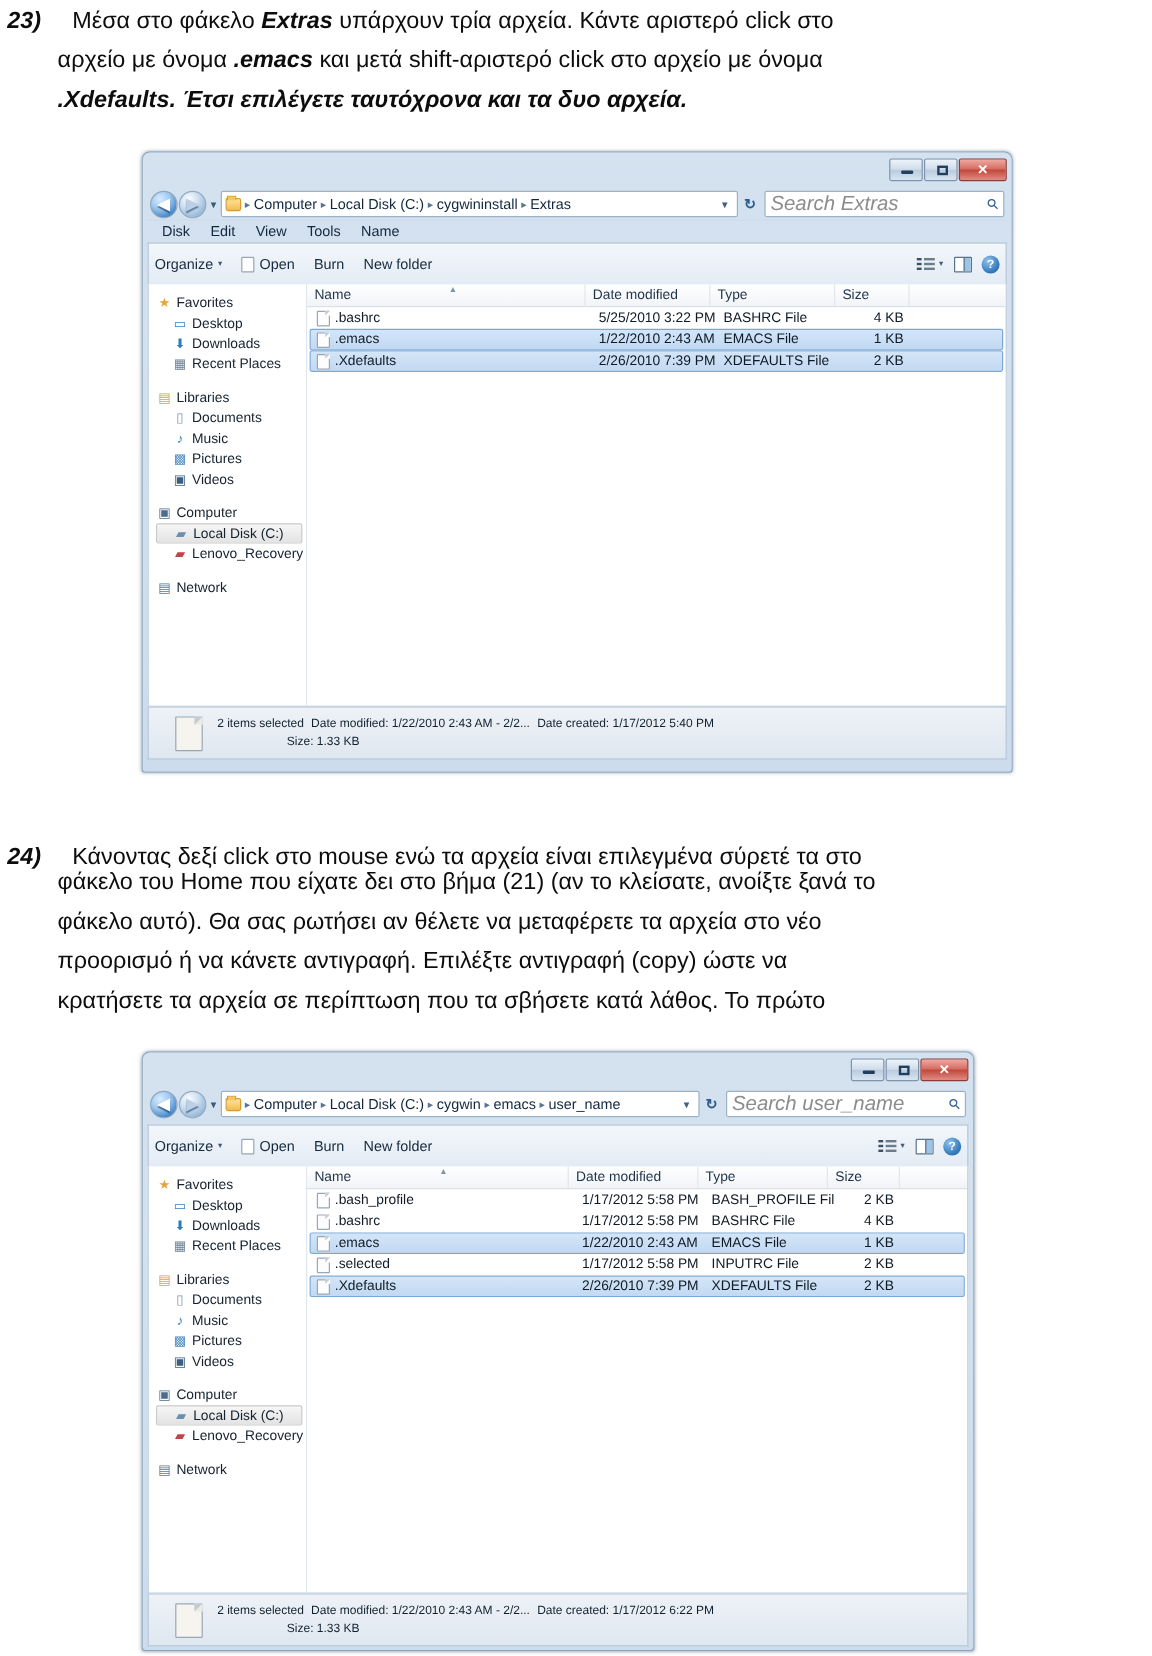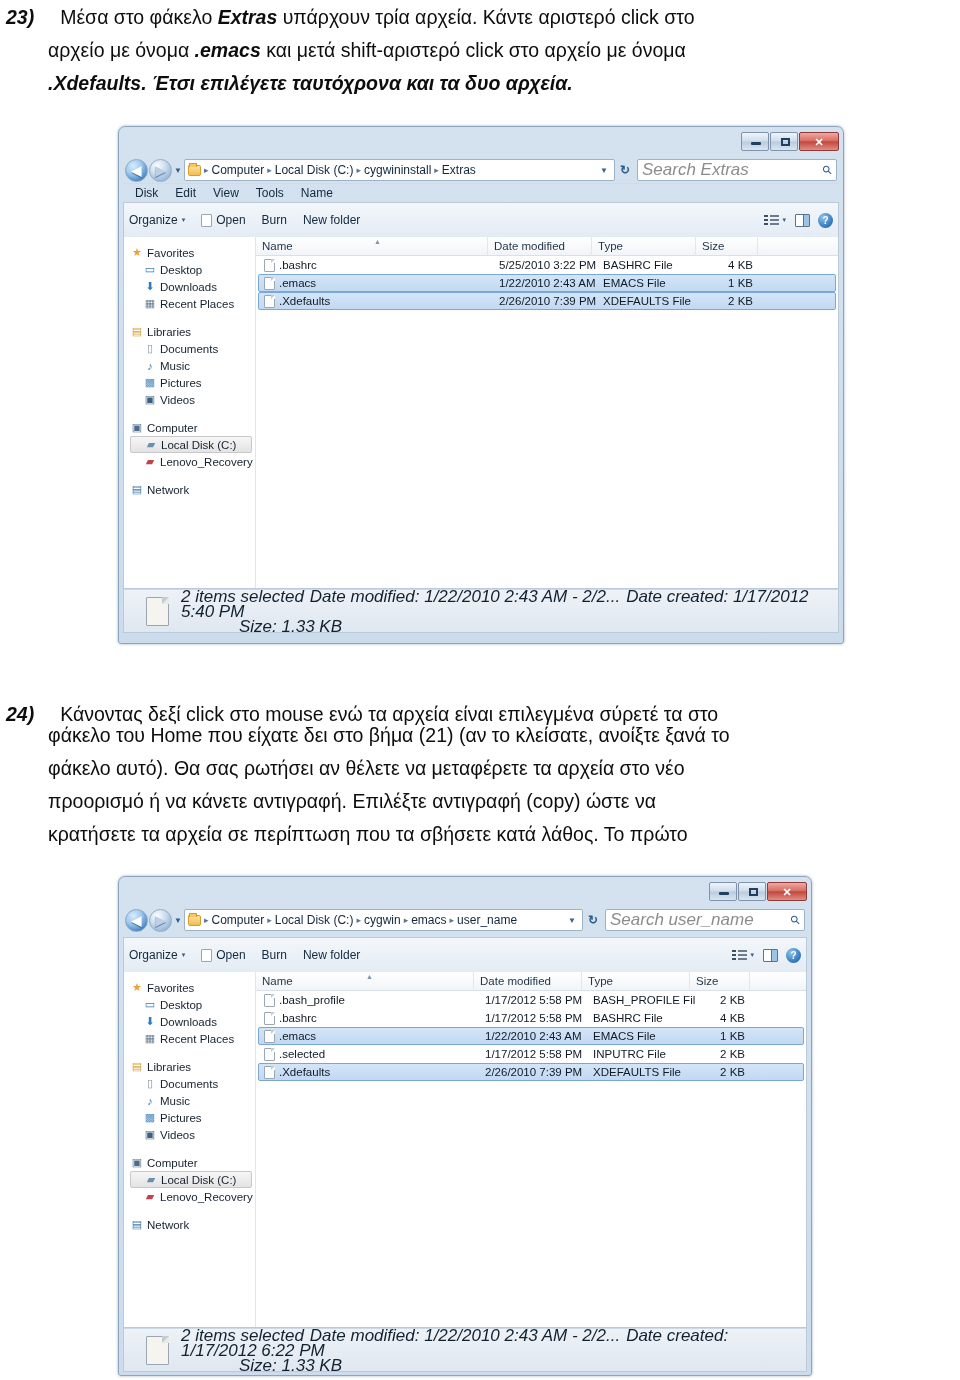--- a/index.html
+++ b/index.html
@@ -285,21 +285,21 @@
   .status-ico {
     width:23px; height:29px; background:#f6f4ef;
     border:1px solid #9aa7b3; border-radius:1px;
     flex:0 0 23px; margin-right:12px; position:relative;
   }
   .status-ico:after {
     content:""; position:absolute; right:-1px; top:-1px;
     border-width:0 0 7px 7px; border-style:solid;
     border-color:transparent transparent #eceae4 #c3ccd5;
   }
-  .status-text { font-size:17px; color:#12212f; line-height:15px;font-style:italic; }
+  .status-text { font-size:10px; color:#12212f; line-height:15px; }
   .status-line1 span { margin-right:6px; }
   .status-line2 { padding-left:58px; }
 </style>
 </head>
 <body>
 
 <div id="para23" class="doc-para">
   <div class="l1 jrow">
     <span class="nob"><span class="para-num">23)</span><span style="display:inline-block;width:26px"></span><span>Μέσα στο φάκελο </span><span class="bolditalic">Extras</span><span> υπάρχουν τρία αρχεία. Κάντε αριστερό click στο</span></span>
   </div>

